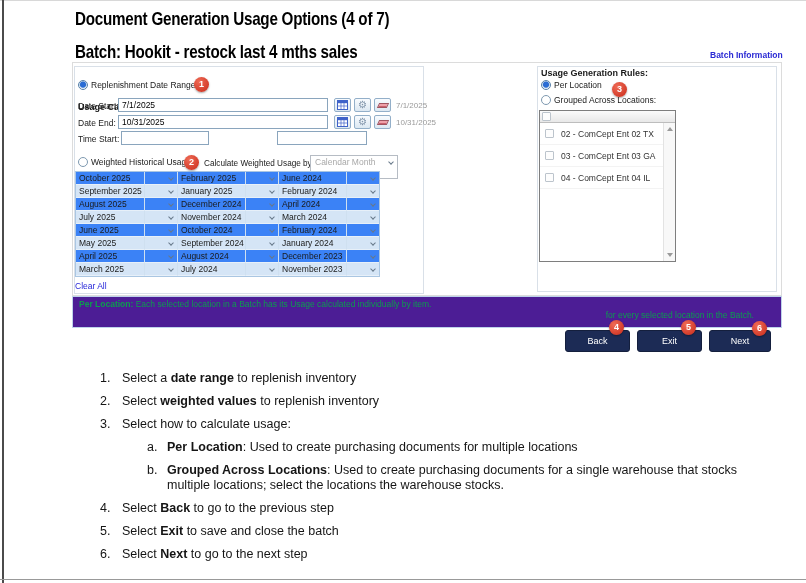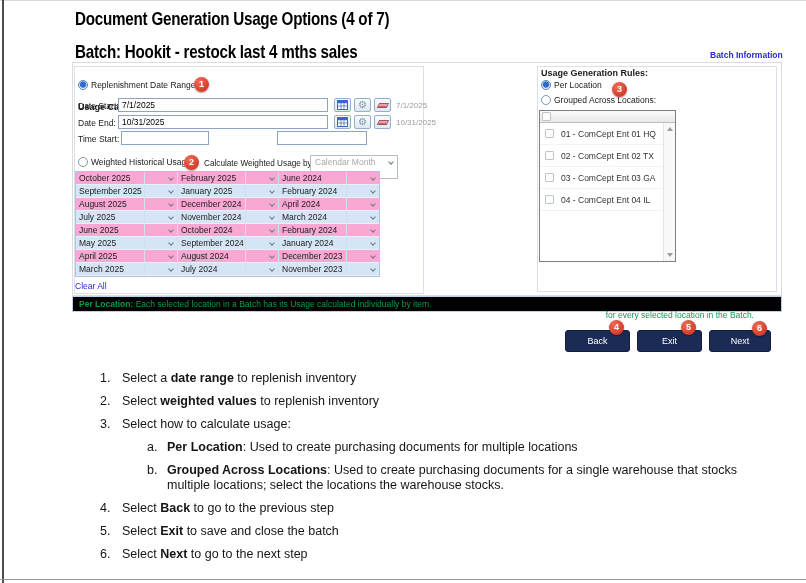--- a/index.html
+++ b/index.html
@@ -36,32 +36,32 @@
 
   .icon-btn { position:absolute; width:17px; height:14px; border:1px solid #93afc9; border-radius:2px;
               background:linear-gradient(#f8fbfe,#dce8f2); display:flex; align-items:center; justify-content:center; cursor:pointer; }
   .gear-glyph { font-size:10px; color:#8094aa; line-height:10px; }
   .eraser-shape { width:10px; height:5px; transform:skewX(-25deg); background:linear-gradient(#efa0a8 0 55%, #c9606c 55% 100%); border:1px solid #a05560; }
 
   .dd-disabled { position:absolute; left:310px; top:155px; width:88px; height:24px; border:1px solid #b6bcc4; background:#fff;
                  color:#a8a8a8; font-size:8.5px; line-height:12px; padding-left:4px; }
   .chev { position:absolute; right:4px; top:4px; width:4px; height:4px; border-left:1px solid #68798a; border-bottom:1px solid #68798a; transform:rotate(-45deg); }
 
-  .month-grid { position:absolute; left:75px; top:171px; border:1px solid #aac6e2; background:#f9a8d4;
+  .month-grid { position:absolute; left:75px; top:171px; border:1px solid #aac6e2; background:#3b82f6;
                 display:grid; grid-template-columns:68px 33px 68px 33px 68px 33px; }
   .mg-cell { position:relative; height:13px; line-height:13px; font-size:8.5px; color:#1a1a1a; padding-left:3px;
              border-bottom:1px solid #e7f0f9; overflow:hidden; white-space:nowrap; }
   .mg-dd  { border-left:1px solid #cfe0f0; cursor:pointer; }
   .gsep   { border-left:1px solid #cfe0f0; }
   .alt    { background:#d5e5f6; }
   .mg-cell .chev { top:4px; }
 
   .link { position:absolute; font-size:8.5px; color:#2626d8; cursor:pointer; }
 
-  .notes-box { position:absolute; left:72px; top:296px; width:710px; height:16px; border:1px solid #bed3ea; background:#000000; font-size:8.5px; }
+  .notes-box { position:absolute; left:72px; top:296px; width:710px; height:32px; border:1px solid #bed3ea; background:#4c1d95; font-size:8.5px; }
   .note-line { position:absolute; left:6px; white-space:nowrap; color:#0d9c4f; }
   .nb { font-weight:bold; }
   .note-tail { position:absolute; right:27px; top:13px; color:#0d9c4f; white-space:nowrap; }
 
   .loclist { position:absolute; left:539px; top:110px; width:137px; height:152px; border:1px solid #7e7e7e; background:#fff; }
   .loc-header { height:12px; background:linear-gradient(#fbfbfb,#e8e8e8); border-bottom:1px solid #bdbdbd; display:flex; align-items:center; padding-left:2px; }
   .checkbox { width:9px; height:9px; border:1px solid #bcc4cc; background:#fdfdfd; border-radius:1px; flex:none; }
   .loc-item { height:22px; display:flex; align-items:center; gap:7px; padding-left:5px; border-bottom:1px solid #f3f3f3; font-size:8.5px; color:#333; cursor:default; }
   .scrollbar { position:absolute; right:0; top:12px; bottom:0; width:12px; border-left:1px solid #e3e3e3; background:#f8f8f8; }
   .sb-up   { position:absolute; top:4px; left:3px; width:0; height:0; border-left:3px solid transparent; border-right:3px solid transparent; border-bottom:4px solid #9a9a9a; }
@@ -285,24 +285,20 @@
   <div class="row" style="left:541px; top:95px;">
     <span class="radio"></span>
     <span>Grouped Across Locations:</span>
   </div>
 
   <div class="loclist">
     <div class="loc-header">
       <span class="checkbox"></span>
     </div>
     <div id="loc-items">
-        <div class="loc-item">
-          <span class="checkbox"></span>
-          <span>01 - ComCept Ent 01 HQ</span>
-        </div>
         <div class="loc-item">
           <span class="checkbox"></span>
           <span>02 - ComCept Ent 02 TX</span>
         </div>
         <div class="loc-item">
           <span class="checkbox"></span>
           <span>03 - ComCept Ent 03 GA</span>
         </div>
         <div class="loc-item">
           <span class="checkbox"></span>

